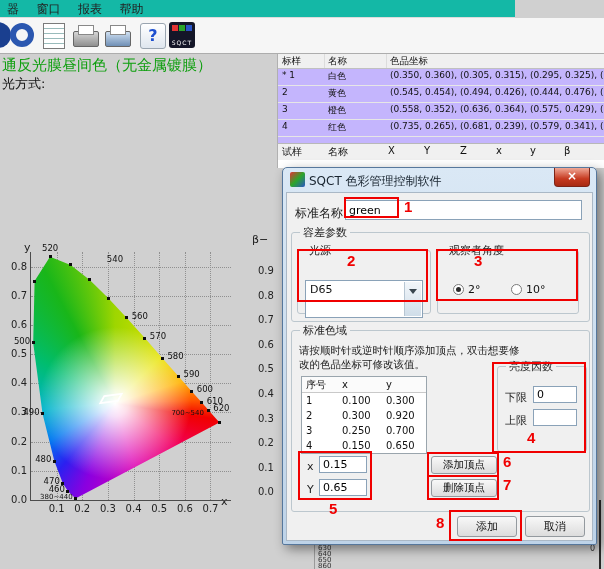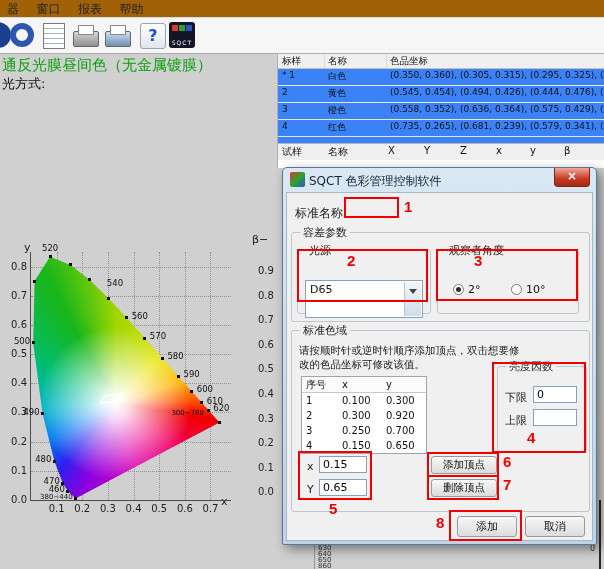--- a/index.html
+++ b/index.html
@@ -1,20 +1,20 @@
 <!DOCTYPE html>
 <html><head>
 <meta charset="utf-8">
 <style>
   html,body{margin:0;padding:0}
   body{width:604px;height:569px;position:relative;overflow:hidden;background:#d0d0d0;
        font-family:"DejaVu Sans","Liberation Sans",sans-serif;font-size:11px;color:#111}
 
   
-  .menubar{position:absolute;left:0;top:0;width:604px;height:17px;background:#a16207;border-bottom:1px solid #dcdcdc}
+  .menubar{position:absolute;left:0;top:0;width:515px;height:17px;background:#14b8a6;border-bottom:1px solid #dcdcdc}
   .menu-item{display:inline-block;padding:1px 7px;font-size:12px;color:#222}
   .toolbar{position:absolute;left:0;top:18px;width:604px;height:35px;background:#f6f6f6;border-bottom:1px solid #adadad}
   .ticon{position:absolute;top:3px;width:28px;height:28px}
   .ring{width:24px;height:24px;border:6px solid #2b57b0;border-radius:50%;box-sizing:border-box;margin:2px}
   .fullcircle{width:26px;height:26px;background:#1a3f8f;border-radius:50%;margin:1px}
   .note{width:20px;height:24px;background:#fff;border:1px solid #7a7a7a;margin:2px auto;
         background-image:repeating-linear-gradient(#fff 0 4px,#9bb 4px 5px)}
   .prn{width:24px;height:14px;background:linear-gradient(#d6d6d6,#8f8f8f);border:1px solid #666;border-radius:2px;margin:10px auto 0;position:relative}
   .prn::before{content:"";position:absolute;left:4px;top:-7px;width:14px;height:8px;background:#fff;border:1px solid #888}
   .prn.blue{background:linear-gradient(#cfe0f2,#6f8fb5)}
@@ -22,21 +22,21 @@
            color:#1c4fd0;font-weight:bold;font-size:16px;text-align:center;line-height:23px}
   .logo{width:26px;height:26px;margin:1px;background:#141628;border-radius:3px;position:relative;overflow:hidden}
   .logo .sw{position:absolute;top:3px;width:6px;height:6px}
   .logo .txt{position:absolute;bottom:2px;left:0;right:0;text-align:center;color:#fff;font-size:6px;letter-spacing:1px}
 
   
   .heading{position:absolute;left:2px;top:56px;font-size:15px;color:#0f9f0f;white-space:nowrap}
   .subheading{position:absolute;left:2px;top:75px;font-size:13px;color:#111;white-space:nowrap}
 
   
-  .std-table{position:absolute;left:277px;top:54px;width:327px;height:89px;background:#3b82f6;border-left:1px solid #b0b0b0;overflow:hidden}
+  .std-table{position:absolute;left:277px;top:54px;width:327px;height:89px;background:#c4b5fd;border-left:1px solid #b0b0b0;overflow:hidden}
   .th-row{position:relative;height:14px;background:#f0f0f0;border-bottom:1px solid #c0c0c0;font-size:9.5px}
   .t-row{position:relative;height:16px;border-bottom:1px solid #e6e6e6;font-size:9px;white-space:nowrap}
   .tc{position:absolute;top:1px;white-space:nowrap}
   .vsep{position:absolute;top:0;bottom:0;width:0;border-left:1px solid #dcdcdc}
   .smp-header{position:absolute;left:277px;top:143px;width:327px;height:16px;background:#f0f0f0;
               border-top:1px solid #b8b8b8;border-bottom:1px solid #b8b8b8;border-left:1px solid #b0b0b0;font-size:10px}
   .smp-row{position:absolute;left:277px;top:160px;width:327px;height:8px;background:#fff;border-left:1px solid #b0b0b0}
 
   
   #plot{position:absolute;left:30px;top:252px;width:200px;height:248px;
@@ -228,38 +228,38 @@
     <div class="locus-lbl" style="font-size: 8.5px; left: 20.4103px; top: 203.283px; transform: translateX(-100%);">480</div>
     <div class="locus-dot" style="left: 10.141px; top: 160.429px;"></div>
     <div class="locus-lbl" style="font-size: 8.5px; left: 8.64103px; top: 155.929px; transform: translateX(-100%);">490</div>
     <div class="locus-dot" style="left: 0.602564px; top: 89.4139px;"></div>
     <div class="locus-lbl" style="font-size: 8.5px; left: -0.897436px; top: 84.9139px; transform: translateX(-100%);">500</div>
     <div class="locus-dot" style="left: 2.0641px; top: 27.6181px;"></div>
     <div class="locus-dot" style="left: 17.5513px; top: 3.22659px;"></div>
     <div class="locus-lbl" style="font-size: 8.5px; left: 11.0513px; top: -8.27341px;">520</div>
     <div class="locus-dot" style="left: 38.1667px; top: 11.3668px;"></div>
     <div class="locus-dot" style="left: 57.3718px; top: 26.4219px;"></div>
-    <div class="locus-lbl" style="font-size: 8.5px; left: 50.8718px; top: 27px; padding-left: 25px;">540</div>
+    <div class="locus-lbl" style="font-size: 8.5px; left: 50.8718px; top: 3px; padding-left: 25px;">540</div>
     <div class="locus-dot" style="left: 75.8333px; top: 44.5113px;"></div>
     <div class="locus-dot" style="left: 94.1667px; top: 64.2929px;"></div>
     <div class="locus-lbl" style="font-size: 8.5px; left: 100.667px; top: 59.7929px;">560</div>
     <div class="locus-dot" style="left: 112.372px; top: 84.6581px;"></div>
     <div class="locus-lbl" style="font-size: 8.5px; left: 118.872px; top: 80.1581px;">570</div>
     <div class="locus-dot" style="left: 129.91px; top: 104.527px;"></div>
     <div class="locus-lbl" style="font-size: 8.5px; left: 136.41px; top: 100.027px;">580</div>
     <div class="locus-dot" style="left: 145.987px; top: 122.733px;"></div>
     <div class="locus-lbl" style="font-size: 8.5px; left: 152.487px; top: 118.233px;">590</div>
     <div class="locus-dot" style="left: 159.269px; top: 137.818px;"></div>
     <div class="locus-lbl" style="font-size: 8.5px; left: 165.769px; top: 133.318px;">600</div>
     <div class="locus-dot" style="left: 169.218px; top: 149.051px;"></div>
     <div class="locus-lbl" style="font-size: 8.5px; left: 175.718px; top: 144.551px;">610</div>
     <div class="locus-dot" style="left: 175.808px; top: 156.549px;"></div>
     <div class="locus-lbl" style="font-size: 8.5px; left: 182.308px; top: 152.049px;">620</div>
     <div class="locus-dot" style="left: 186.885px; top: 169.095px;"></div>
-    <div class="locus-lbl" style="font-size: 7px; left: 140.385px; top: 156.595px;">300~780</div>
+    <div class="locus-lbl" style="font-size: 7px; left: 140.385px; top: 156.595px;">700~540</div>
     <div class="sample-quad" style="left: 71.4872px; top: 141.882px;"></div>
   </div>
 <div class="beta-axis">
   <span class="beta-tick" style="left:4px;top:0;font-size:11px">β−</span>
 <div class="beta-tick" style="left: 10px; top: 32px; text-align: center;">0.9</div>
     <div class="beta-tick" style="left: 10px; top: 56.6px;">0.8</div>
     <div class="beta-tick" style="left: 10px; top: 81.2px;">0.7</div>
     <div class="beta-tick" style="left: 10px; top: 105.8px;">0.6</div>
     <div class="beta-tick" style="left: 10px; top: 130.4px;">0.5</div>
     <div class="beta-tick" style="left: 10px; top: 155px;">0.4</div>
@@ -277,20 +277,21 @@
 <div class="frag" style="left:590px;top:546px;font-size:8px">0</div>
 <div class="vline-right"></div>
 
 <div class="dlg">
   <div class="dlg-icon"></div>
   <div class="dlg-title">SQCT 色彩管理控制软件</div>
   <div class="closebtn">×</div>
   <div class="dlg-client"></div>
 
   <div class="lbl" style="left:12px;top:37px;font-size:12px">标准名称:</div>
+  <input class="tin" style="left: 62px; top: 32px; width: 237px; height: 20px;" value="green">
 
   <div class="grp" style="left:8px;top:64px;width:297px;height:88px">
     <span class="grp-label">容差参数</span>
   </div>
   <div class="grp" style="left:14px;top:82px;width:132px;height:62px">
     <span class="grp-label">光源</span>
   </div>
   <div class="combo" style="left:22px;top:112px;width:118px;height:38px">
     <span class="val">D65</span>
     <span class="combo-arrow"></span>

